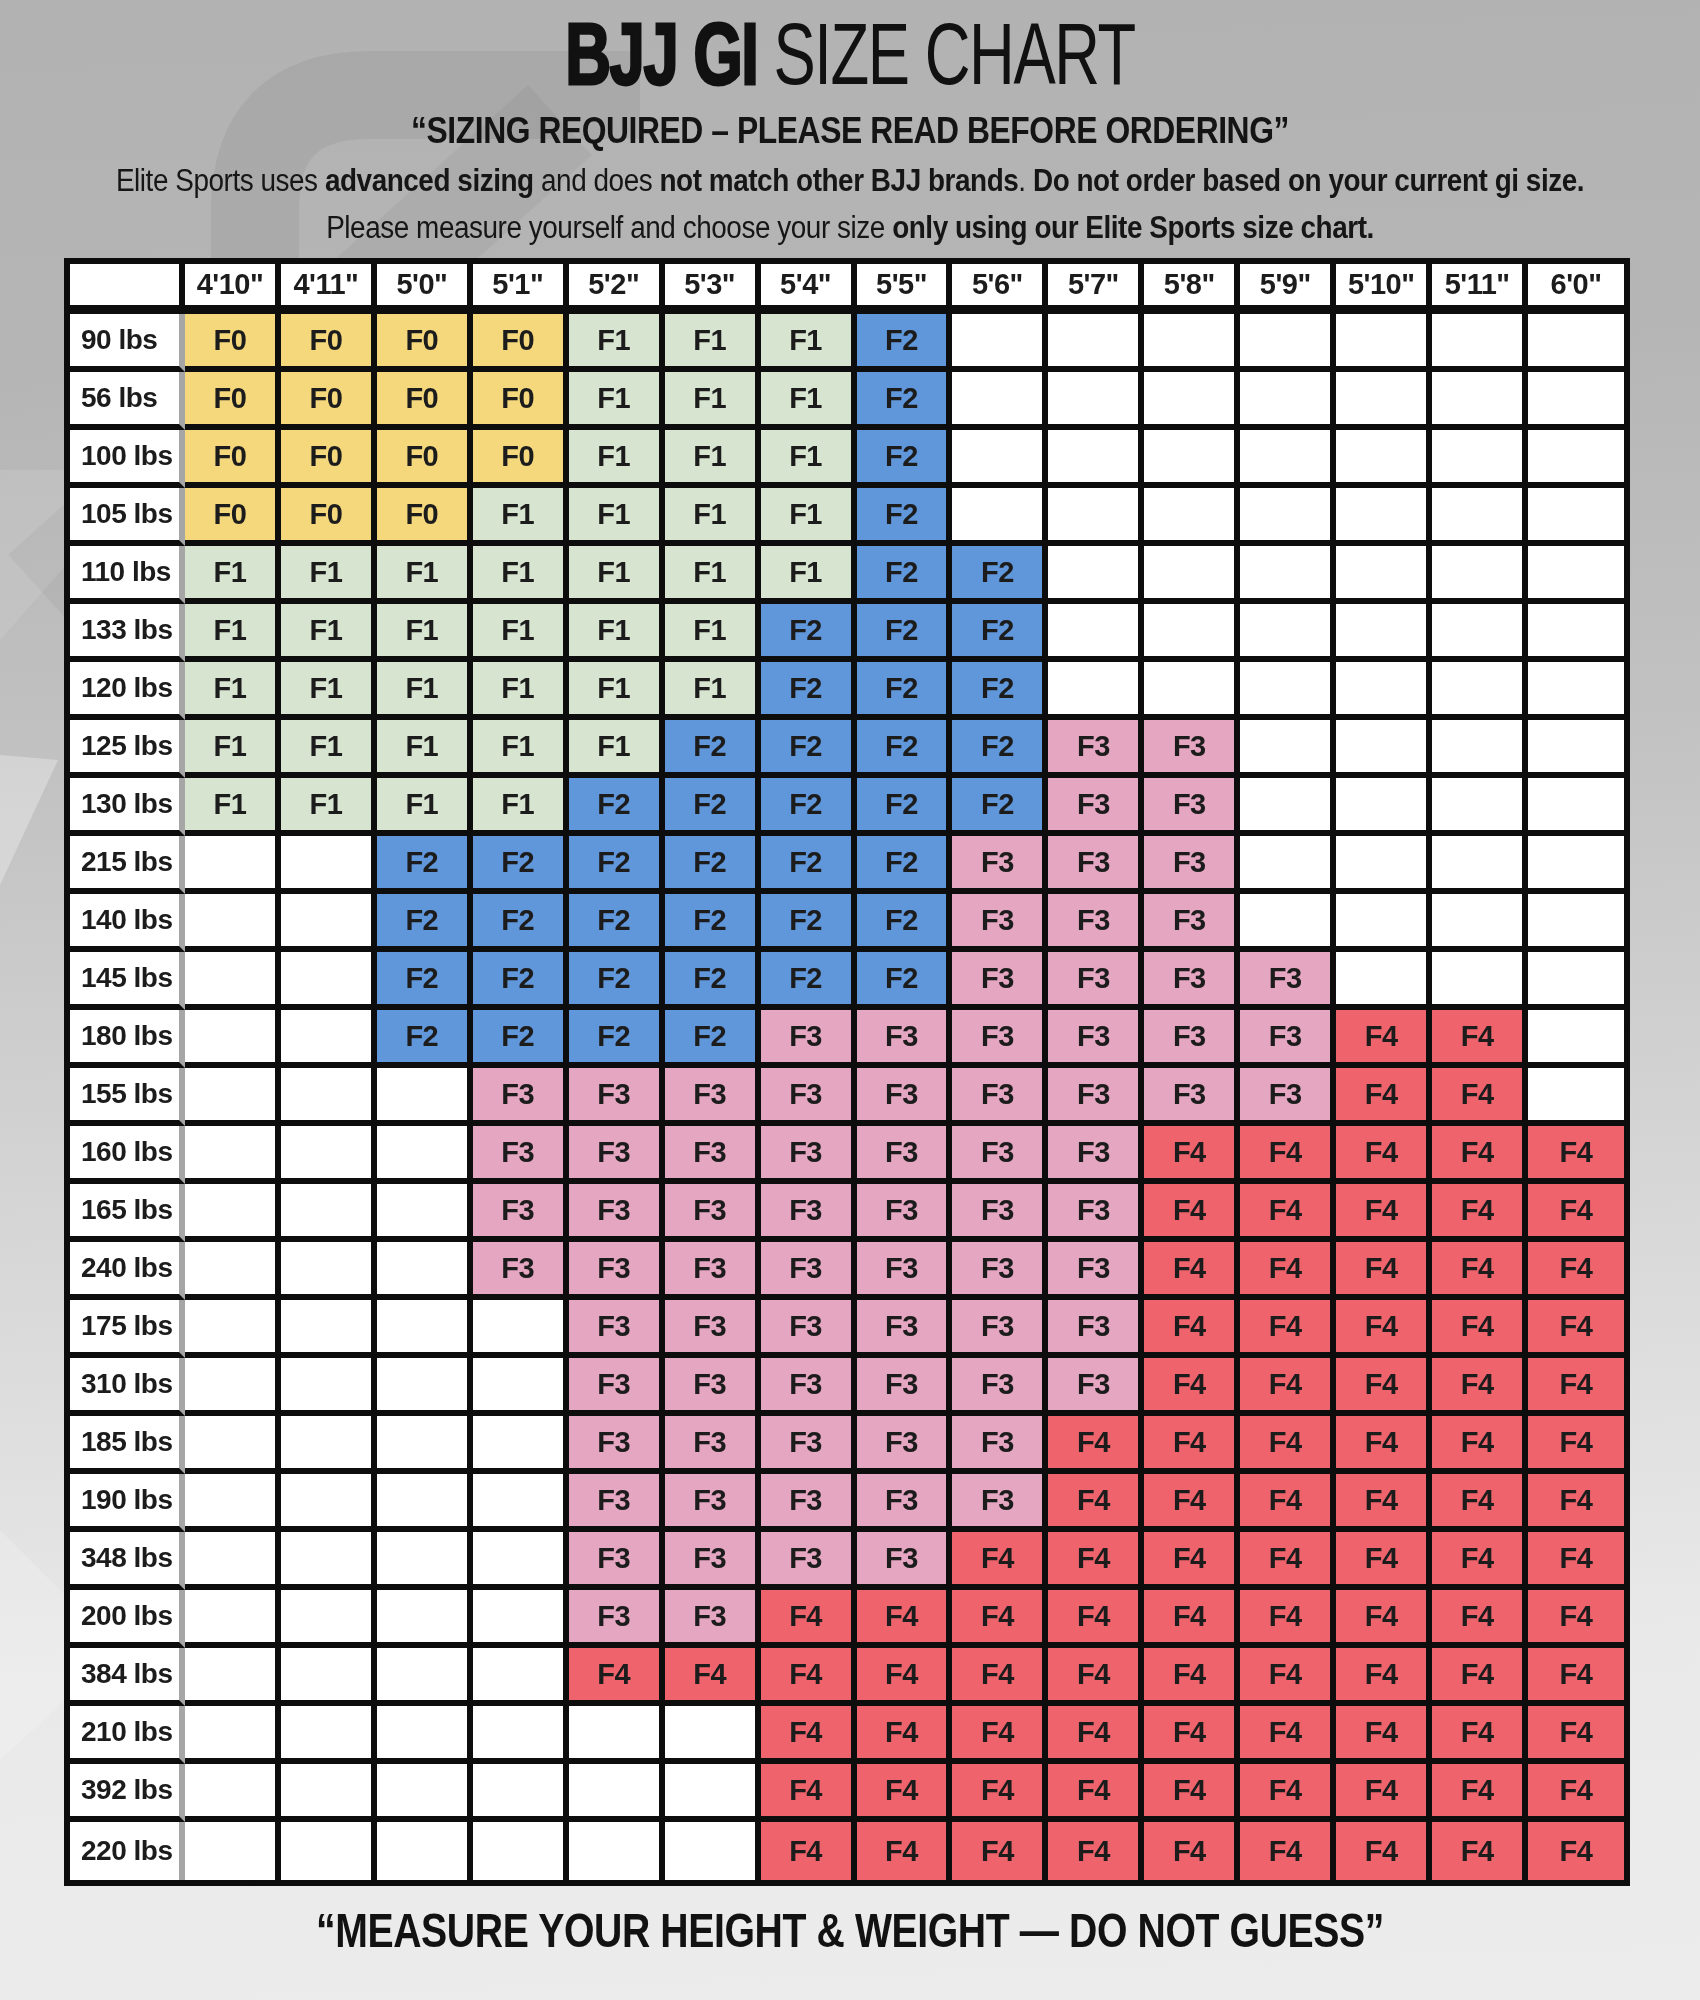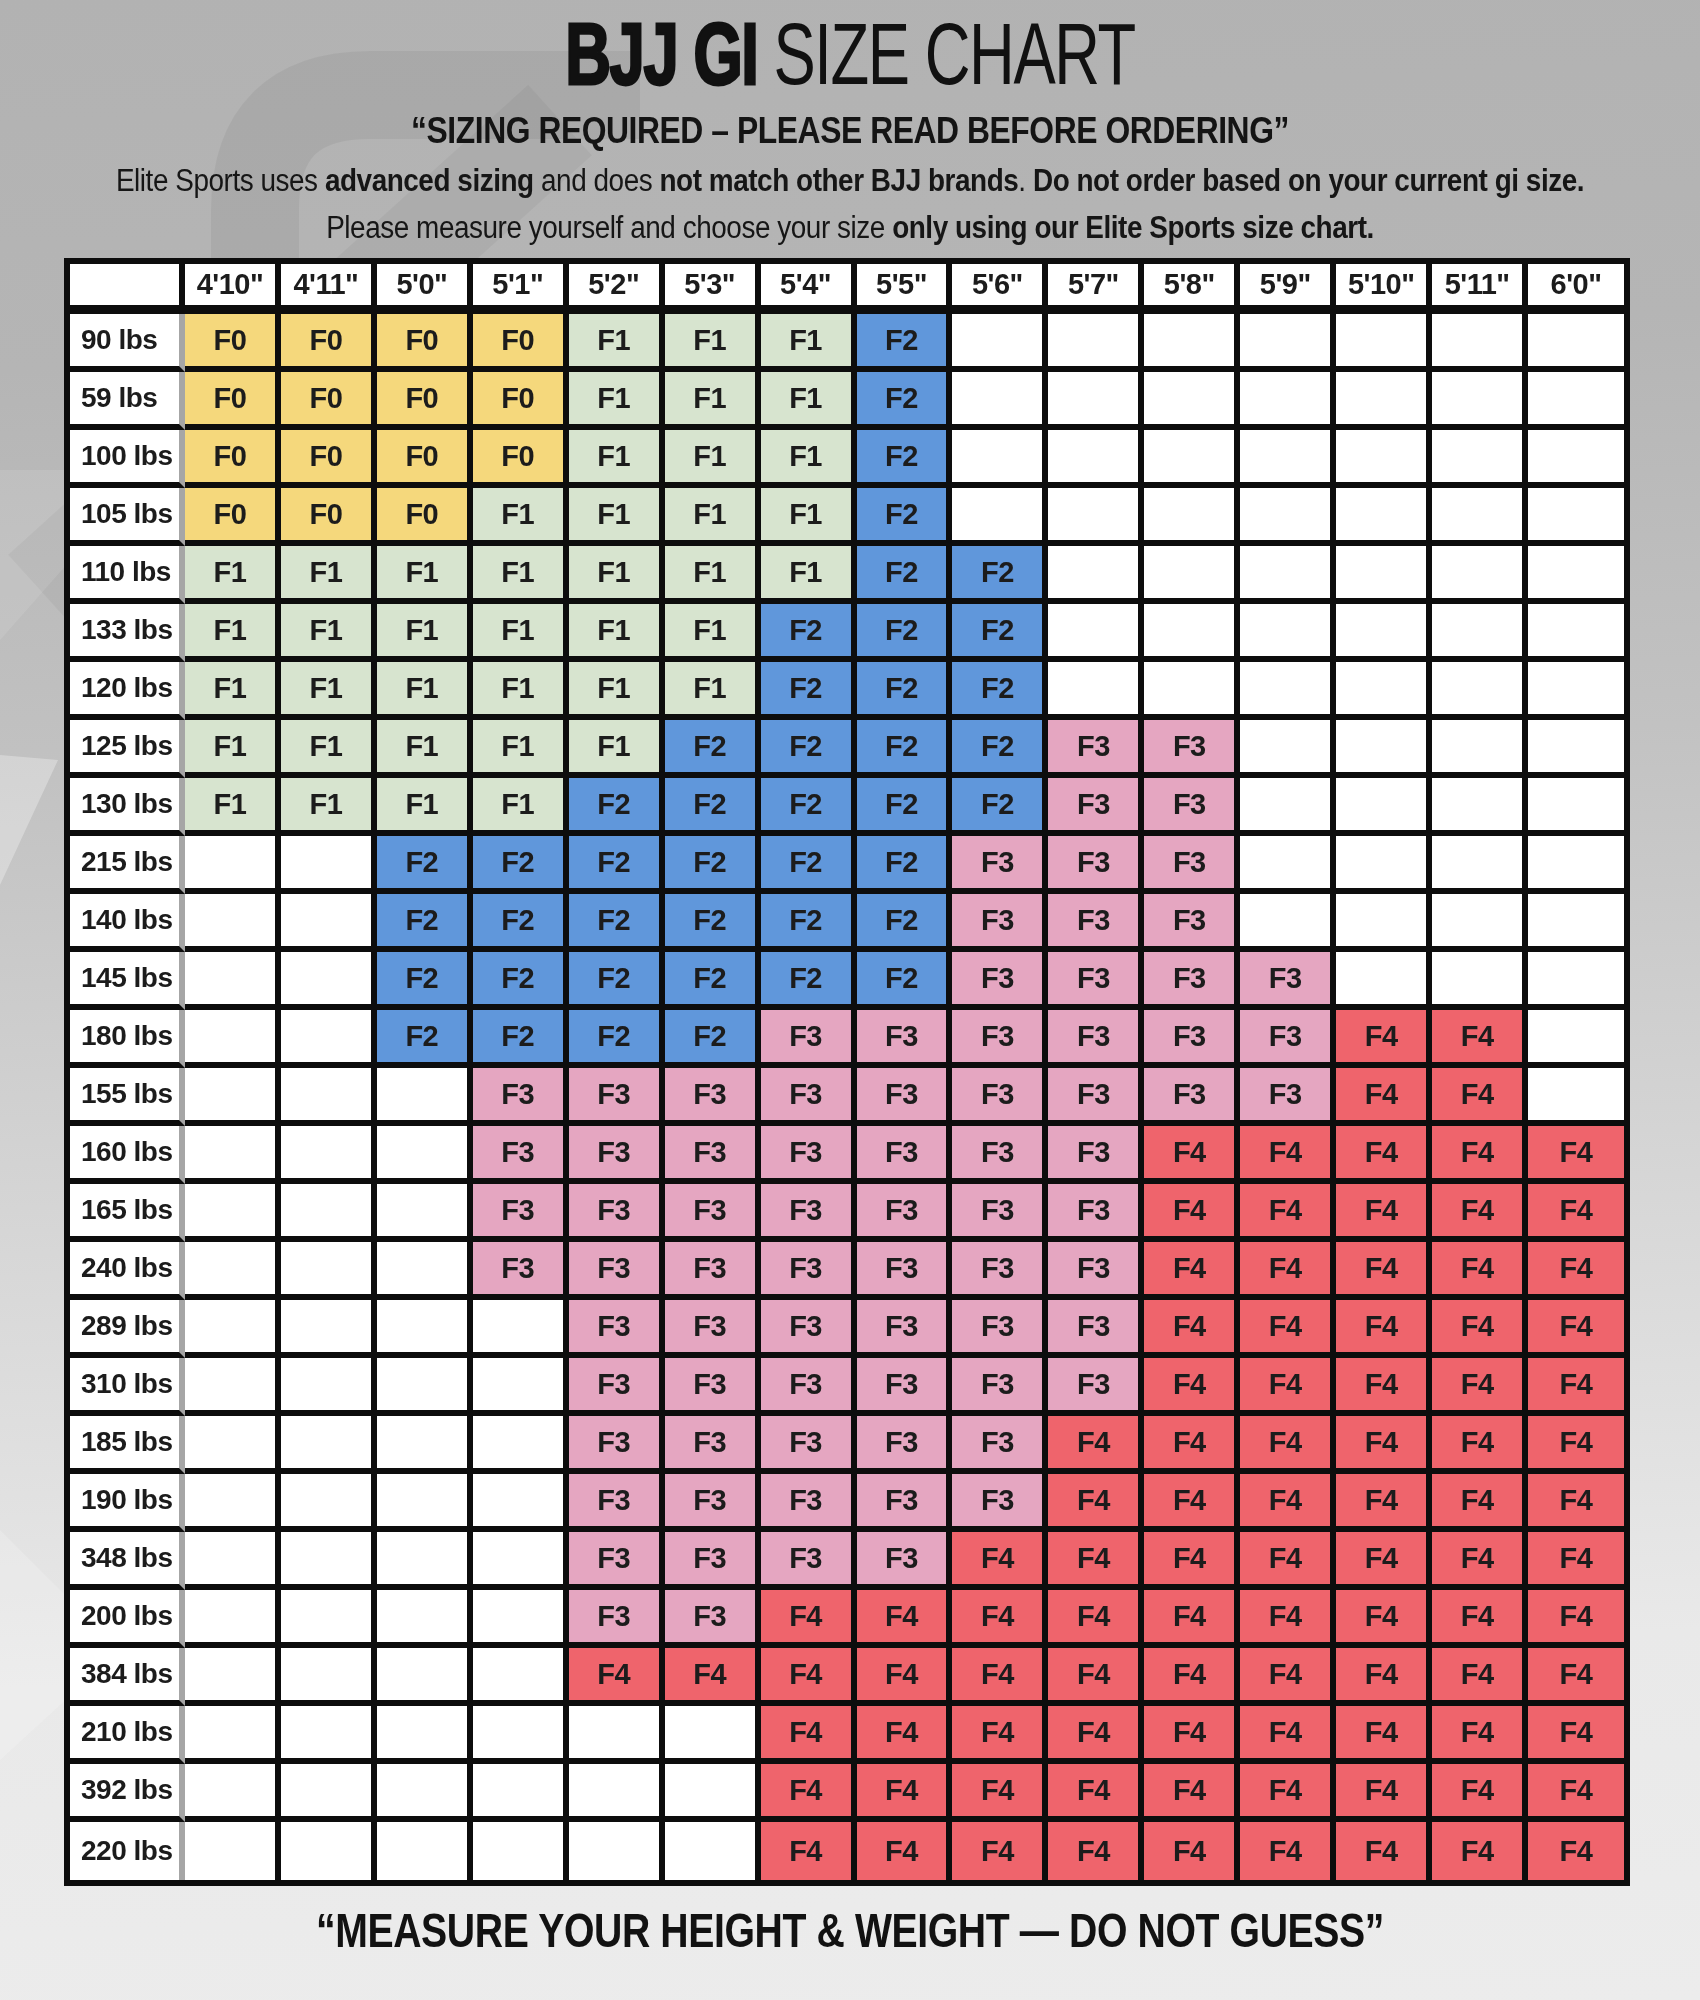--- a/index.html
+++ b/index.html
@@ -97,21 +97,21 @@
     <div class="cell " style="background: rgb(215, 228, 207);">F1</div>
     <div class="cell " style="background: rgb(215, 228, 207);">F1</div>
     <div class="cell " style="background: rgb(96, 151, 219);">F2</div>
     <div class="cell " style="background: rgb(255, 255, 255);"></div>
     <div class="cell " style="background: rgb(255, 255, 255);"></div>
     <div class="cell " style="background: rgb(255, 255, 255);"></div>
     <div class="cell " style="background: rgb(255, 255, 255);"></div>
     <div class="cell " style="background: rgb(255, 255, 255);"></div>
     <div class="cell " style="background: rgb(255, 255, 255);"></div>
     <div class="cell last-col" style="background: rgb(255, 255, 255);"></div>
-    <div class="cell label">59 lbs</div>
+    <div class="cell label">56 lbs</div>
     <div class="cell " style="background: rgb(245, 216, 124);">F0</div>
     <div class="cell " style="background: rgb(245, 216, 124);">F0</div>
     <div class="cell " style="background: rgb(245, 216, 124);">F0</div>
     <div class="cell " style="background: rgb(245, 216, 124);">F0</div>
     <div class="cell " style="background: rgb(215, 228, 207);">F1</div>
     <div class="cell " style="background: rgb(215, 228, 207);">F1</div>
     <div class="cell " style="background: rgb(215, 228, 207);">F1</div>
     <div class="cell " style="background: rgb(96, 151, 219);">F2</div>
     <div class="cell " style="background: rgb(255, 255, 255);"></div>
     <div class="cell " style="background: rgb(255, 255, 255);"></div>
@@ -353,21 +353,21 @@
     <div class="cell " style="background: rgb(229, 166, 193);">F3</div>
     <div class="cell " style="background: rgb(229, 166, 193);">F3</div>
     <div class="cell " style="background: rgb(229, 166, 193);">F3</div>
     <div class="cell " style="background: rgb(229, 166, 193);">F3</div>
     <div class="cell " style="background: rgb(229, 166, 193);">F3</div>
     <div class="cell " style="background: rgb(239, 100, 108);">F4</div>
     <div class="cell " style="background: rgb(239, 100, 108);">F4</div>
     <div class="cell " style="background: rgb(239, 100, 108);">F4</div>
     <div class="cell " style="background: rgb(239, 100, 108);">F4</div>
     <div class="cell last-col" style="background: rgb(239, 100, 108);">F4</div>
-    <div class="cell label">289 lbs</div>
+    <div class="cell label">175 lbs</div>
     <div class="cell " style="background: rgb(255, 255, 255);"></div>
     <div class="cell " style="background: rgb(255, 255, 255);"></div>
     <div class="cell " style="background: rgb(255, 255, 255);"></div>
     <div class="cell " style="background: rgb(255, 255, 255);"></div>
     <div class="cell " style="background: rgb(229, 166, 193);">F3</div>
     <div class="cell " style="background: rgb(229, 166, 193);">F3</div>
     <div class="cell " style="background: rgb(229, 166, 193);">F3</div>
     <div class="cell " style="background: rgb(229, 166, 193);">F3</div>
     <div class="cell " style="background: rgb(229, 166, 193);">F3</div>
     <div class="cell " style="background: rgb(229, 166, 193);">F3</div>

